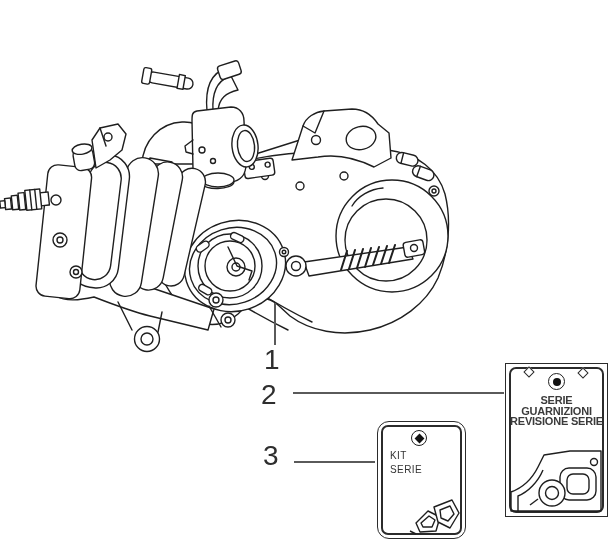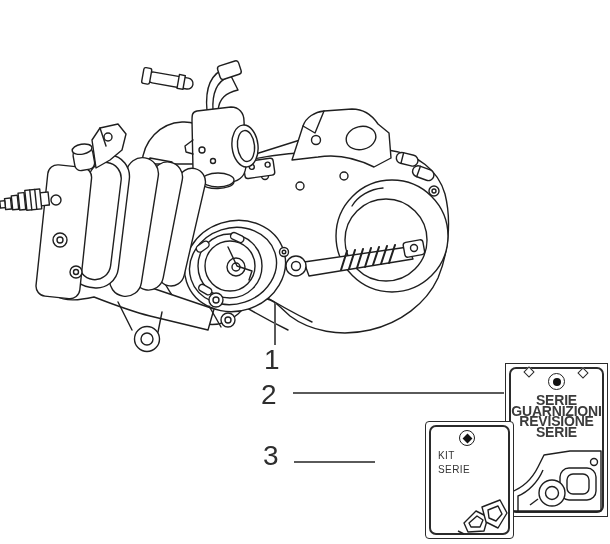--- a/index.html
+++ b/index.html
@@ -20,21 +20,21 @@
     position:absolute;border:1.6px solid #1f1f1f;border-radius:50%;
     display:flex;align-items:center;justify-content:center;background:#fff;z-index:2;
   }
   .seal-dot{width:8px;height:8px;background:#111;border-radius:50%;}
   .seal-diamond{width:7px;height:7px;background:#111;transform:rotate(45deg);}
   .hang-pin{
     position:absolute;width:6px;height:6px;border:1.3px solid #2b2b2b;background:#fff;
     transform:rotate(45deg);z-index:2;
   }
   .bag-label{position:absolute;color:#3b3b3b;z-index:2;}
-  .bag-label.center{left:0;right:0;text-align:center;font-size:14px;font-weight:bold;line-height:10.5px;letter-spacing:-0.2px;}
+  .bag-label.center{left:0;right:0;text-align:center;font-size:11px;font-weight:bold;line-height:10.5px;letter-spacing:-0.2px;}
   .bag-label.left{font-size:10px;font-weight:normal;color:#333;line-height:13.5px;letter-spacing:0.4px;}
   .bag-art{position:absolute;z-index:1;}
 </style>
 </head>
 <body>
 
 <div class="canvas">
 
   <svg class="engine-svg" width="470" height="370" viewBox="0 0 470 370" fill="none" stroke="#1f1f1f" stroke-width="1.4" stroke-linejoin="round" stroke-linecap="round">
 
@@ -223,21 +223,21 @@
       <path d="M8,63 L8,48 C18,44 28,34 33,22"></path>
       <rect x="50" y="20" width="36" height="32" rx="9" fill="#fff"></rect>
       <rect x="57" y="26" width="22" height="20" rx="6"></rect>
       <circle cx="42" cy="45" r="13" fill="#fff"></circle>
       <circle cx="42" cy="45" r="6.5"></circle>
       <circle cx="84" cy="14" r="3.5"></circle>
       <path d="M20,57 l8,-6"></path>
     </svg>
   </div>
 
-  <div class="bag" style="left:377px;top:421px;width:87px;height:116px;border-radius:4px;margin-left:48px;">
+  <div class="bag" style="left:377px;top:421px;width:87px;height:116px;border-radius:12px;">
     <div class="bag-inner"></div>
     <div class="seal" style="left:33px;top:8px;width:14px;height:14px;">
       <span class="seal-diamond"></span>
     </div>
     <div class="bag-label left" style="left:12px;top:27px;">
       <div>KIT</div>
       <div>SERIE</div>
     </div>
     <svg class="bag-art" style="right:3px;bottom:3px;" width="60" height="44" viewBox="0 0 60 44" fill="none" stroke="#1f1f1f" stroke-width="1.4" stroke-linejoin="round">
       <path d="M14,32 L26,20 L38,26 L34,40 L18,41 Z" fill="#fff"></path>

